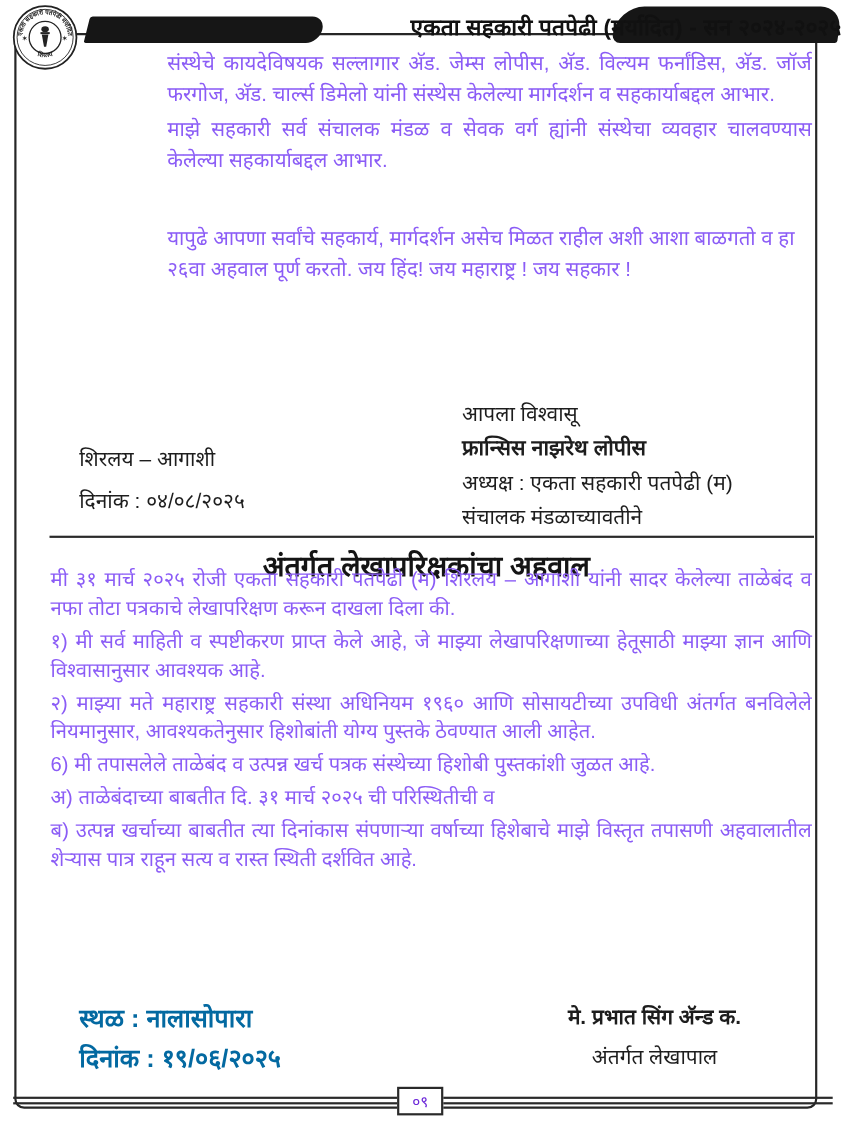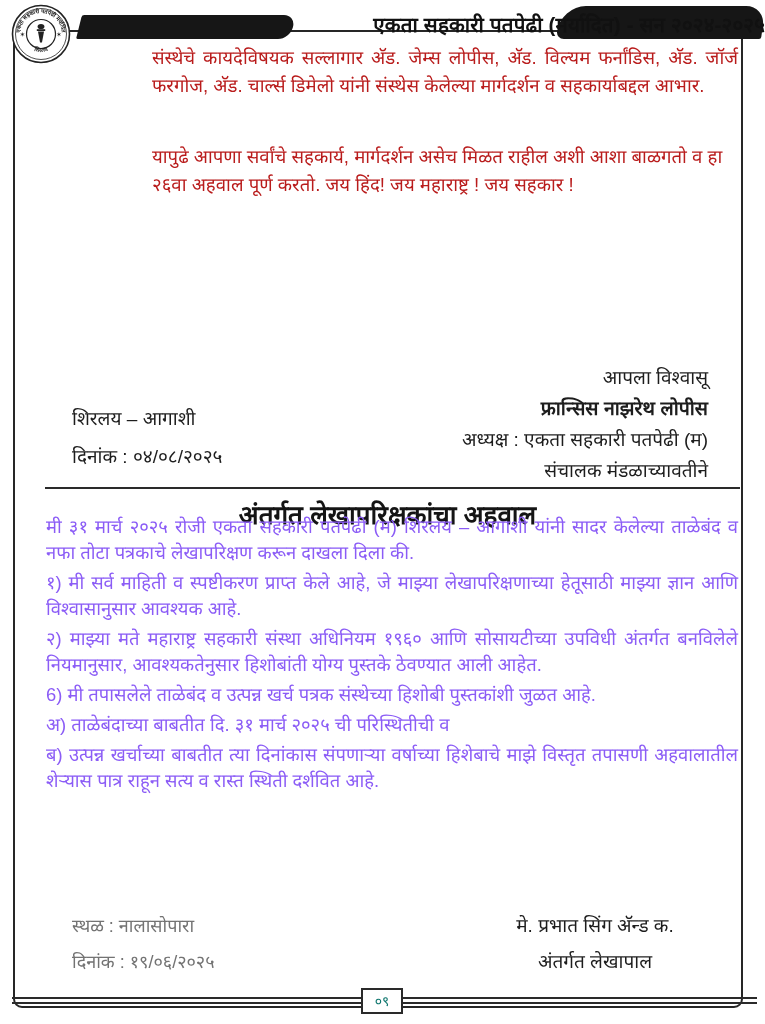--- a/index.html
+++ b/index.html
@@ -35,29 +35,29 @@
     position:absolute;left:85px;right:0;top:10px;height:30px;
     text-align:right;font-size:20.5px;font-weight:700;color:#111;
     letter-spacing:.2px;white-space:nowrap;
   }
 
   .seal{position:absolute;left:11px;top:4px;width:60px;height:60px;}
 
   
   .thanks{
     position:absolute;left:152px;width:586px;top:44px;
-    font-size:18.6px;line-height:27.5px;color:#b91c1c;
+    font-size:18.6px;line-height:27.5px;color:#8b5cf6;
   }
   .thanks p{margin:0 0 5px 0;text-align:justify;}
   .thanks p:last-child{text-align:left;margin-top:44px;}
 
   
   .sig-top-right{
     position:absolute;left:420px;width:288px;top:362px;
-    text-align:right;font-size:19px;line-height:31px;color:#1d1d1d;
+    text-align:left;font-size:19px;line-height:31px;color:#1d1d1d;
   }
   .sig-top-right .bold{font-weight:700;font-size:19.5px;}
   .sig-top-left{
     position:absolute;left:72px;top:400px;
     font-size:19px;line-height:38px;color:#1d1d1d;
   }
 
   .divider{
     position:absolute;left:45px;top:487px;width:695px;height:2px;background:#2a2a2a;
   }
@@ -68,37 +68,37 @@
   }
   .audit-body{
     position:absolute;left:46px;width:692px;top:514px;
     font-size:18.4px;line-height:26px;color:#8b5cf6;
   }
   .audit-body p{margin:0 0 4px 0;text-align:justify;}
 
   
   .sig-bot-left{
     position:absolute;left:72px;top:908px;
-    font-size:18px;line-height:36px;color:#737373;
+    font-size:23px;line-height:36px;color:#0369a1;font-weight:bold;
   }
   .sig-bot-right{
     position:absolute;left:460px;width:270px;top:908px;
     text-align:center;font-size:19px;line-height:36px;color:#1d1d1d;
   }
-  .sig-bot-right .bold{font-weight:400;}
+  .sig-bot-right .bold{font-weight:700;}
 
   
   .footer-line{
     position:absolute;left:12px;top:997px;width:745px;height:7px;
     border-top:2px solid #2a2a2a;border-bottom:2px solid #2a2a2a;box-sizing:border-box;
   }
   .page-number-box{
     position:absolute;left:361px;top:988px;width:42px;height:26px;
     background:#fff;border:2px solid #2a2a2a;box-sizing:border-box;
-    text-align:center;font-size:14px;line-height:22px;color:#0f766e;z-index:3;
+    text-align:center;font-size:14px;line-height:22px;color:#6d28d9;z-index:3;
   }
 </style>
 </head>
 <body>
 
 <div class="page">
 
   <div class="border-frame"></div>
 
   <div class="ribbon ribbon-left"></div>
@@ -123,20 +123,21 @@
     <text x="45" y="33" font-size="7" fill="#222">✶</text>
     <g>
       <ellipse cx="30" cy="22.5" rx="3.4" ry="2.6" fill="#222"></ellipse>
       <rect x="25.8" y="25.2" width="8.4" height="1.8" fill="#222"></rect>
       <path d="M 27 27.4 L 33 27.4 L 31 38.5 L 29 38.5 Z" fill="#222"></path>
     </g>
   </svg>
 
   <div class="thanks">
     <p>संस्थेचे कायदेविषयक सल्लागार अ‍ॅड. जेम्स लोपीस, अ‍ॅड. विल्यम फर्नांडिस, अ‍ॅड. जॉर्ज फरगोज, अ‍ॅड. चार्ल्स  डिमेलो यांनी संस्थेस केलेल्या मार्गदर्शन व सहकार्याबद्दल आभार.</p>
+    <p>माझे सहकारी सर्व संचालक मंडळ व सेवक वर्ग ह्यांनी संस्थेचा व्यवहार चालवण्यास केलेल्या सहकार्याबद्दल आभार.</p>
     <p>यापुढे आपणा सर्वांचे सहकार्य, मार्गदर्शन असेच मिळत राहील अशी आशा बाळगतो व हा २६वा अहवाल पूर्ण करतो. जय हिंद! जय महाराष्ट्र ! जय सहकार !</p>
   </div>
 
   <div class="sig-top-right">
     <div>आपला विश्वासू</div>
     <div class="bold">फ्रान्सिस नाझरेथ लोपीस</div>
     <div>अध्यक्ष : एकता सहकारी पतपेढी (म)</div>
     <div>संचालक मंडळाच्यावतीने</div>
   </div>
 

